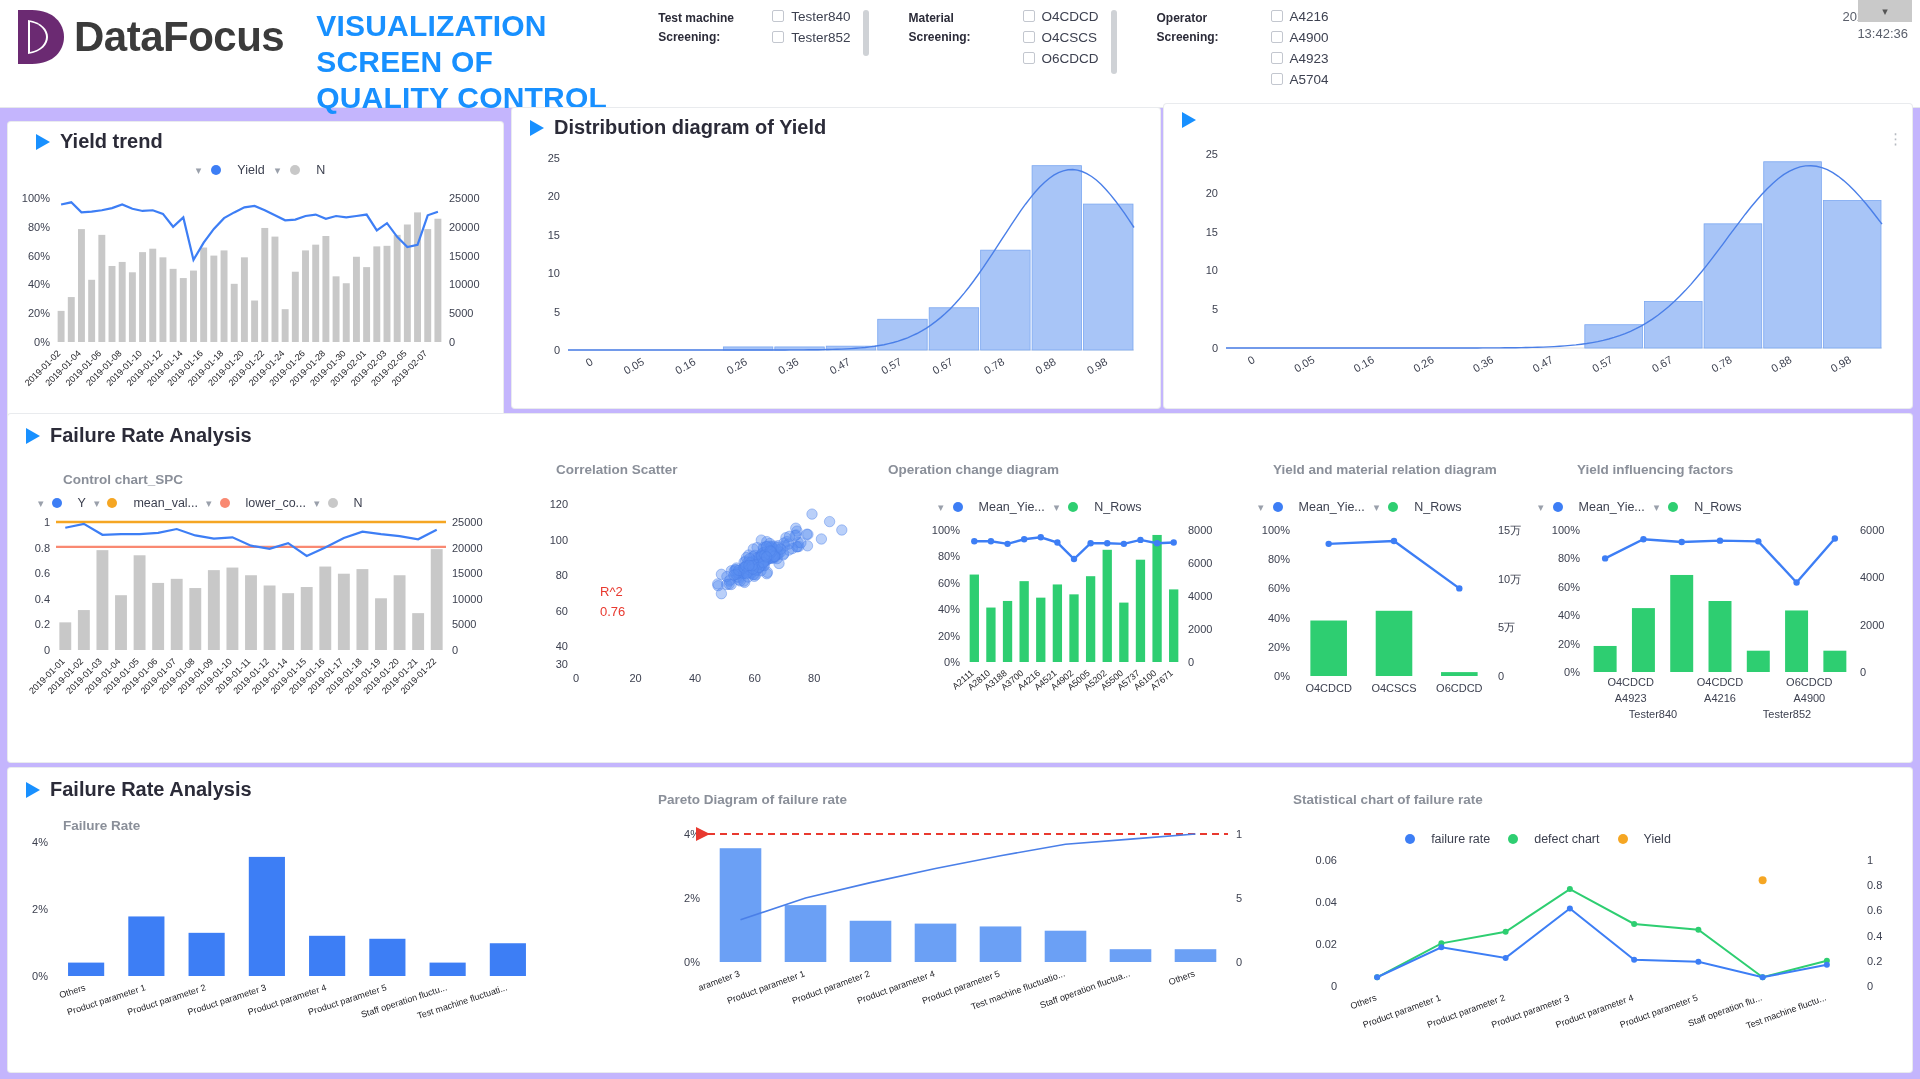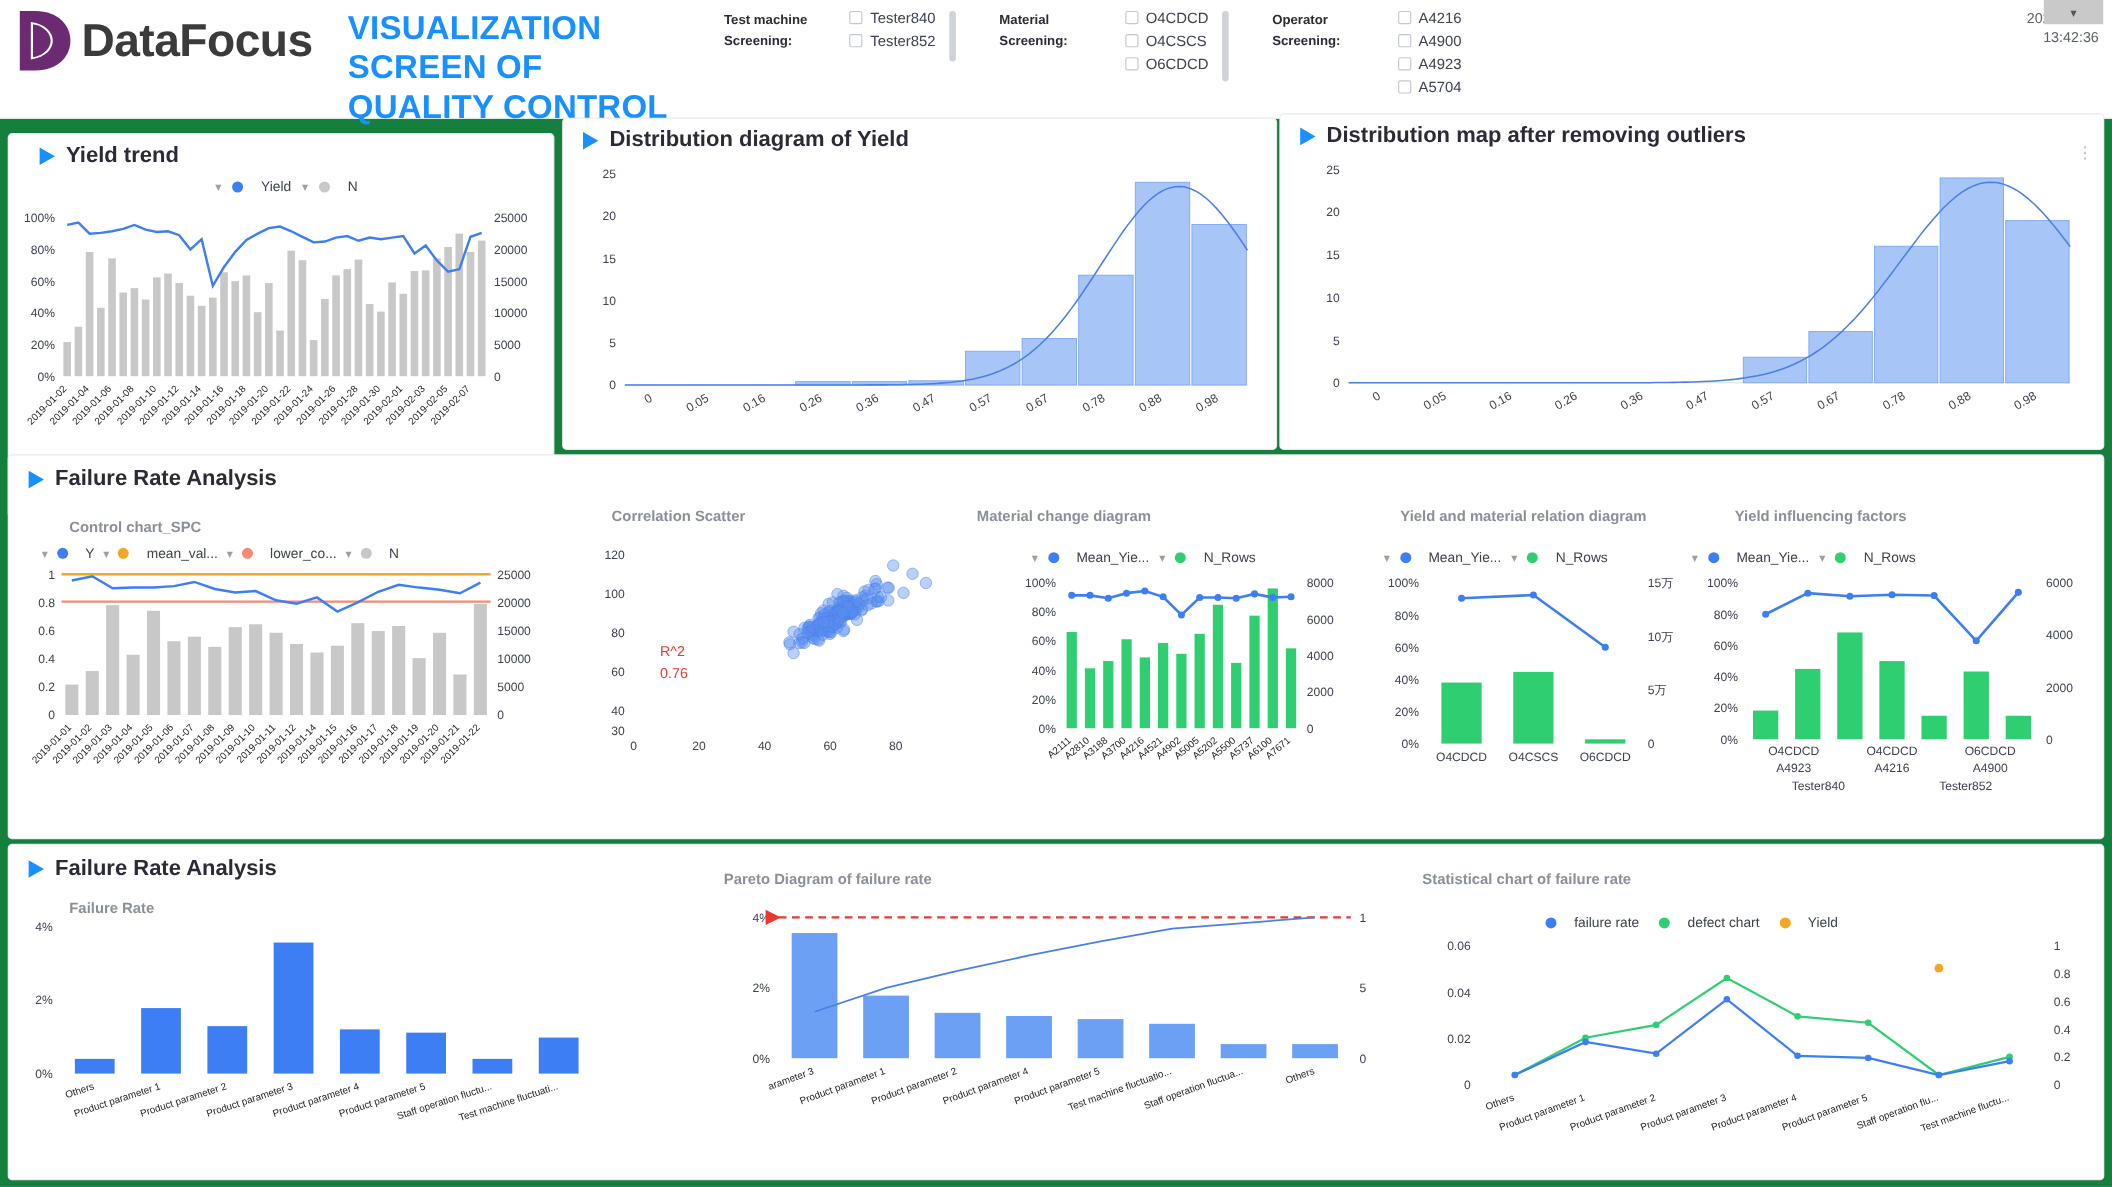--- a/index.html
+++ b/index.html
@@ -3,21 +3,21 @@
 <meta charset="utf-8">
 <style>
   * { box-sizing: border-box; }
   html, body {
     margin: 0; padding: 0;
     width: 1920px; height: 1079px;
     background: #eef0f3;
     font-family: "Liberation Sans", sans-serif;
     overflow: hidden;
   }
-  .page { position: relative; width: 1920px; height: 1079px; background: #15803d; }
+  .page { position: relative; width: 1920px; height: 1079px; background: #c4b5fd; }
 
   
   .header {
     position: absolute; left: 0; top: 0; width: 1920px; height: 108px;
     background: #ffffff; display: flex; align-items: flex-start;
     border-bottom: 1px solid #e6e8eb;
   }
   .logo-wrap { display: flex; align-items: center; margin-left: 14px; margin-top: 6px; }
   .logo-mark { position: relative; width: 56px; height: 62px; }
   .logo-mark svg { display: block; }
@@ -286,21 +286,20 @@
         <text x="441.90909090909093" y="216" class="ax" text-anchor="end" transform="rotate(-30 441.90909090909093 216)">0.67</text>
         <text x="493.3636363636364" y="216" class="ax" text-anchor="end" transform="rotate(-30 493.3636363636364 216)">0.78</text>
         <text x="544.8181818181818" y="216" class="ax" text-anchor="end" transform="rotate(-30 544.8181818181818 216)">0.88</text>
         <text x="596.2727272727273" y="216" class="ax" text-anchor="end" transform="rotate(-30 596.2727272727273 216)">0.98</text>
       </svg>
   </div>
 
   <div class="panel" style="left:1164px; top:104px; width:748px; height:304px;">
     <div class="panel-title">
       <div class="tri"></div>
-      <div class="panel-title-text">Distribution map after removing outliers</div>
     </div>
     <div class="menu-dots" style="right:8px; top:26px;">⋮</div>
     <svg id="svg-dist-outlier" width="748" height="262" style="position:absolute;left:0;top:40px;">
         <text x="54" y="208" class="ax" text-anchor="end">0</text>
         <text x="54" y="169.2" class="ax" text-anchor="end">5</text>
         <text x="54" y="130.39999999999998" class="ax" text-anchor="end">10</text>
         <text x="54" y="91.60000000000001" class="ax" text-anchor="end">15</text>
         <text x="54" y="52.79999999999998" class="ax" text-anchor="end">20</text>
         <text x="54" y="14" class="ax" text-anchor="end">25</text>
         <line x1="62" y1="204" x2="718" y2="204" stroke="#d9dde3" stroke-width="1"></line>
@@ -613,21 +612,21 @@
         <circle cx="246.5" cy="70.1" r="5.2" fill="#5b8ef0" fill-opacity="0.42" stroke="#4a7fe8" stroke-opacity="0.55" stroke-width="0.8"></circle>
         <circle cx="236.8" cy="69.1" r="5.2" fill="#5b8ef0" fill-opacity="0.42" stroke="#4a7fe8" stroke-opacity="0.55" stroke-width="0.8"></circle>
         <circle cx="242.2" cy="65.0" r="5.2" fill="#5b8ef0" fill-opacity="0.42" stroke="#4a7fe8" stroke-opacity="0.55" stroke-width="0.8"></circle>
         <circle cx="272.9" cy="56.8" r="5.2" fill="#5b8ef0" fill-opacity="0.42" stroke="#4a7fe8" stroke-opacity="0.55" stroke-width="0.8"></circle>
         <circle cx="238.6" cy="70.9" r="5.2" fill="#5b8ef0" fill-opacity="0.42" stroke="#4a7fe8" stroke-opacity="0.55" stroke-width="0.8"></circle>
         <circle cx="229.1" cy="61.6" r="5.2" fill="#5b8ef0" fill-opacity="0.42" stroke="#4a7fe8" stroke-opacity="0.55" stroke-width="0.8"></circle>
         <text x="72" y="110" fill="#e8392f" font-size="13" text-anchor="start">R^2</text>
         <text x="72" y="130" fill="#e8392f" font-size="13" text-anchor="start">0.76</text>
       </svg>
 
-    <div class="sub-title" style="position:absolute; left:880px; top:48px;">Material change diagram</div>
+    <div class="sub-title" style="position:absolute; left:880px; top:48px;">Operation change diagram</div>
     <div class="legend" style="position:absolute; left:930px; top:86px; width:250px; justify-content:flex-start; gap:9px;">
       <span class="chev">▾</span>
       <span class="lg-item">
         <span class="dot" style="background:#3d7ef5"></span>
         <span class="lg-text">Mean_Yie...</span>
       </span>
       <span class="chev">▾</span>
       <span class="lg-item">
         <span class="dot" style="background:#2ece71"></span>
         <span class="lg-text">N_Rows</span>

